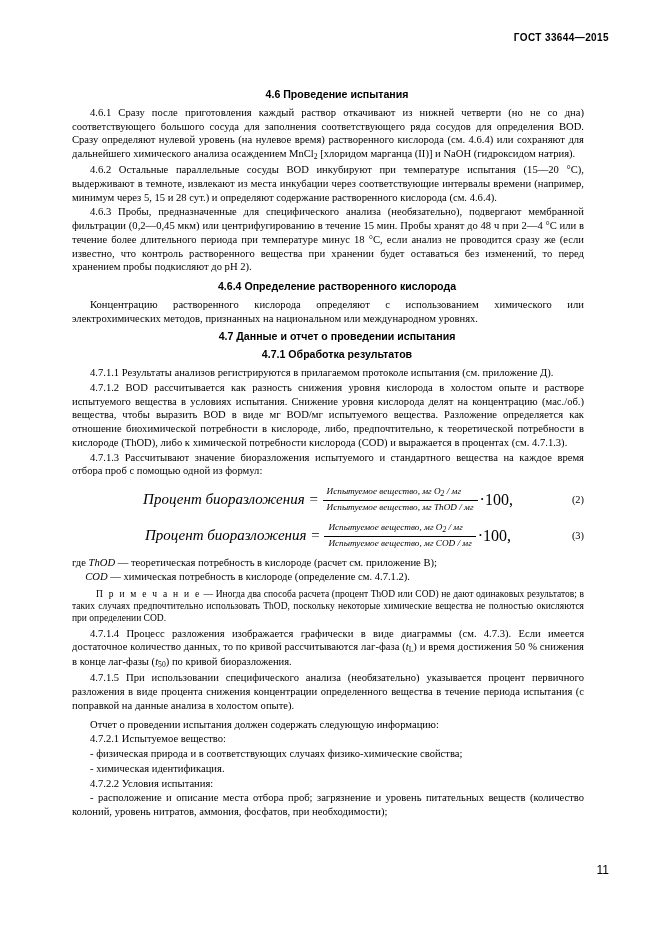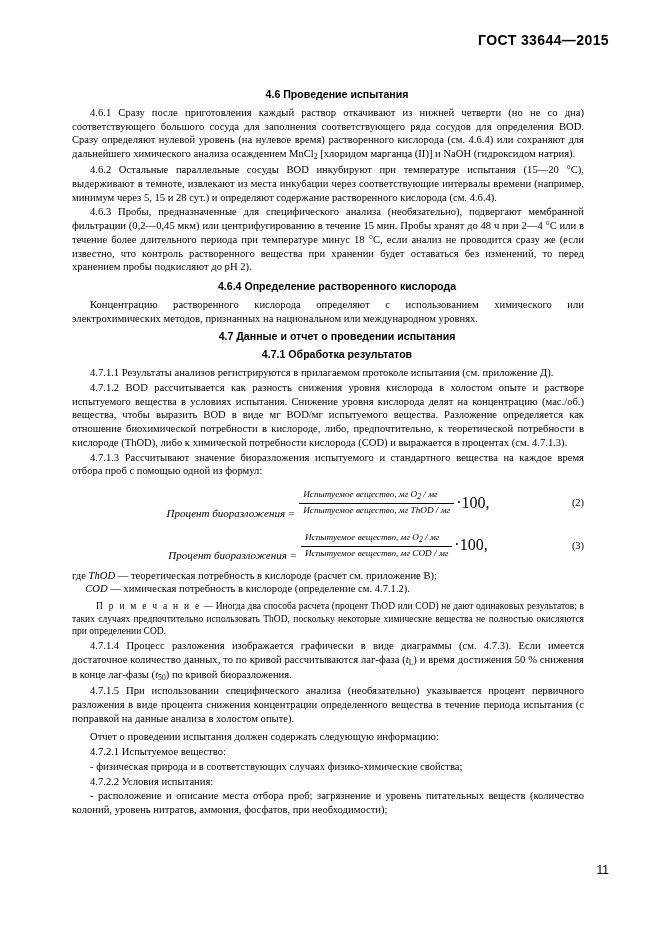--- a/index.html
+++ b/index.html
@@ -16,21 +16,21 @@
     width: 661px;
     height: 935px;
     background: #ffffff;
     overflow: hidden;
   }
   .header {
     position: absolute;
     top: 32px;
     right: 52px;
     font-family: "Liberation Sans", sans-serif;
-    font-size: 14px;
+    font-size: 10px;
     font-weight: bold;
     letter-spacing: 0.4px;
     white-space: nowrap;
   }
   .content {
     position: absolute;
     left: 72px;
     top: 88px;
     width: 512px;
     font-size: 10.6px;
@@ -75,24 +75,23 @@
     margin: 8px 0 6px 0;
     text-indent: 0;
   }
   .formula-row {
     display: flex;
     align-items: center;
     justify-content: center;
   }
   .formula-label {
     font-style: italic;
-    font-size: 11px;
+    font-size: 15px;
     padding-right: 4px;
     white-space: nowrap;
-    margin-top: 20px;
   }
   .frac {
     display: inline-flex;
     flex-direction: column;
     text-align: left;
     font-size: 9.2px;
     font-style: italic;
     vertical-align: middle;
   }
   .frac .num {
@@ -190,20 +189,21 @@
 
     <p>4.7.1.4 Процесс разложения изображается графически в виде диаграммы (см. 4.7.3). Если имеется достаточное количество данных, то по кривой рассчитываются лаг-фаза (<i>t</i><sub>L</sub>) и время достижения 50 % снижения в конце лаг-фазы (<i>t</i><sub>50</sub>) по кривой биоразложения.</p>
 
     <p class="gap">4.7.1.5 При использовании специфического анализа (необязательно) указывается процент первичного разложения в виде процента снижения концентрации определенного вещества в течение периода испытания (с поправкой на данные анализа в холостом опыте).</p>
 
 
     <p>Отчет о проведении испытания должен содержать следующую информацию:</p>
 
     <p>4.7.2.1 Испытуемое вещество:</p>
     <p>- физическая природа и в соответствующих случаях физико-химические свойства;</p>
+    <p>- химическая идентификация.</p>
 
     <p>4.7.2.2 Условия испытания:</p>
     <p>- расположение и описание места отбора проб; загрязнение и уровень питательных веществ (количество колоний, уровень нитратов, аммония, фосфатов, при необходимости);</p>
 
   </div>
 
   <div class="pagenum">11</div>
 
 </div>
 

